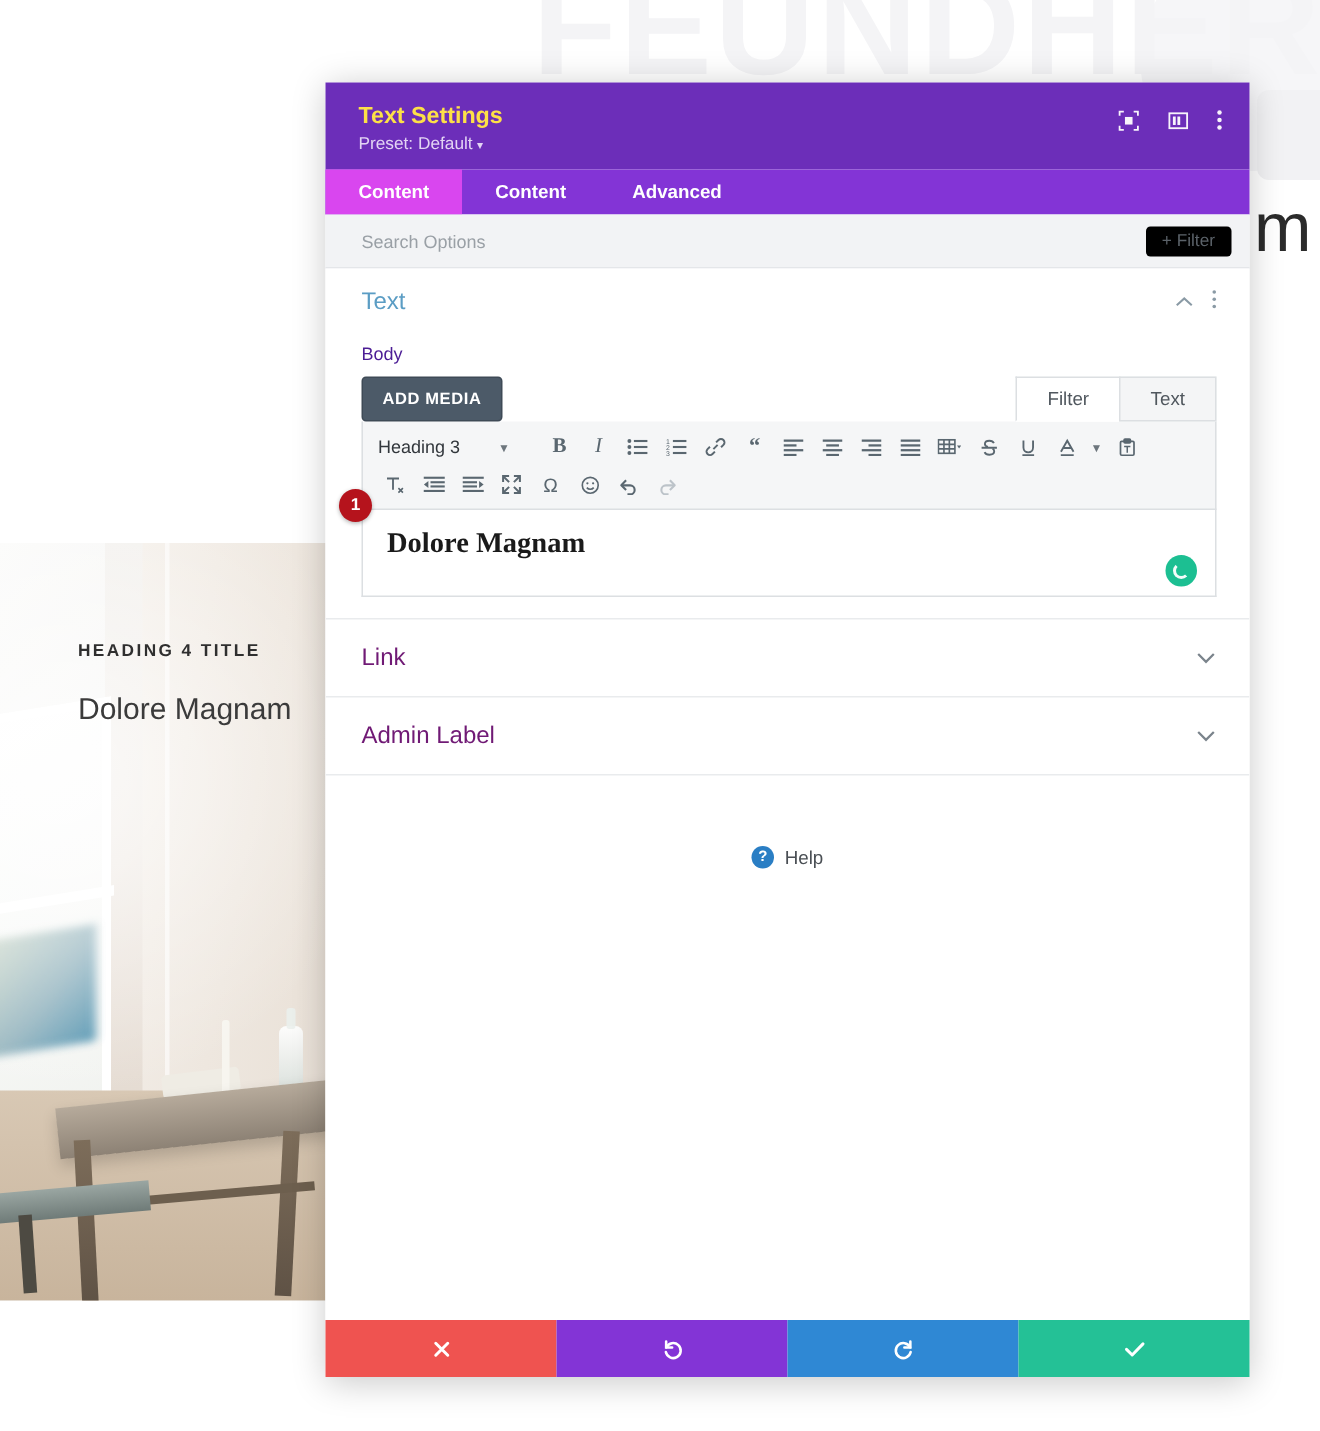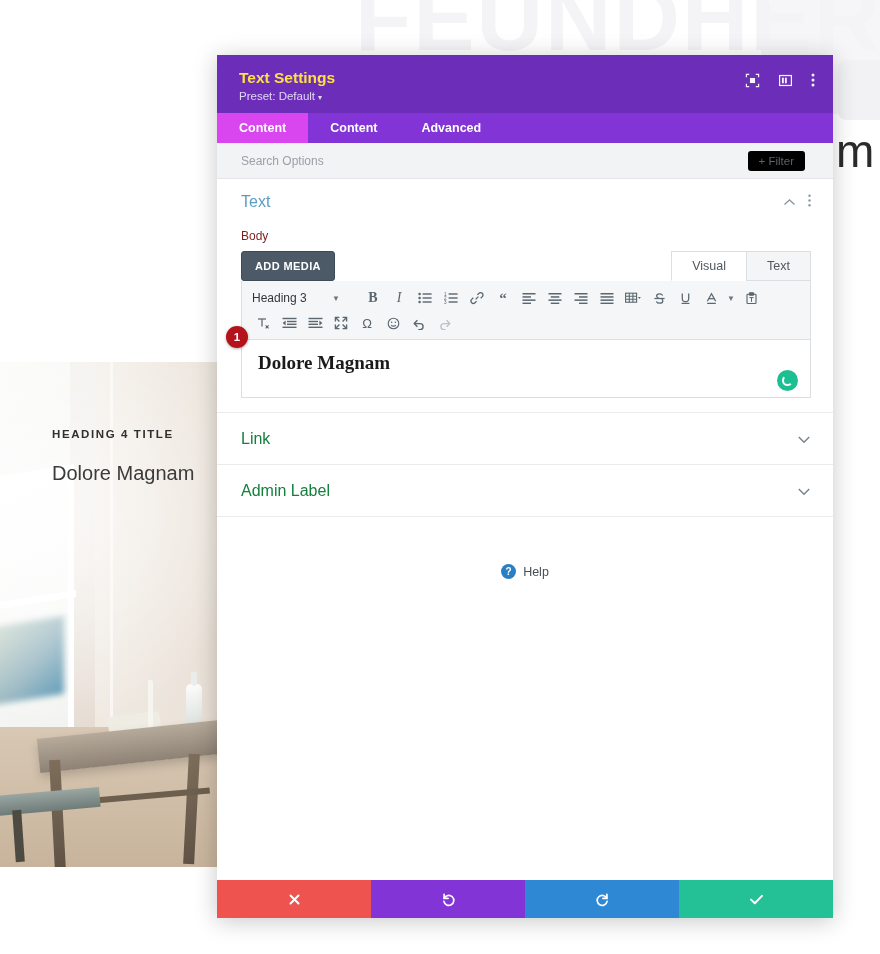--- a/index.html
+++ b/index.html
@@ -156,36 +156,36 @@
   .m-tabs { background:#8334d6; display:flex; height:30px; }
   .m-tab {
     color:#fff; font-size:12.5px; font-weight:600;
     padding:0 22px; display:flex; align-items:center; cursor:pointer;
   }
   .m-tab.active { background:#d946ef; }
 
   .m-search {
     background:#f2f3f5; border-bottom:1px solid #e4e6e9;
     height:36px; display:flex; align-items:center;
-    padding:0 28px 0 24px; justify-content:space-between;
+    padding:0 12px 0 24px; justify-content:space-between;
   }
   .m-search-ph { color:#9aa0a6; font-size:12px; }
   .filter-btn {
     background:#000000; color:#5b6269; font-size:11.5px;
     padding:4px 11px; border-radius:3px; cursor:pointer;
   }
 
   .m-body { flex:1; overflow:hidden; background:#fff; }
 
   .sec-text { padding:14px 22px 0 24px; }
   .sec-head { display:flex; align-items:center; justify-content:space-between; }
   .sec-title { color:#5b9dc4; font-size:16px; }
   .sec-head-ic { display:flex; align-items:center; gap:12px; color:#8a9aa5; }
 
-  .field-label { font-size:12px; color:#7f1d1d; margin:18px 0 8px; }
+  .field-label { font-size:12px; color:#4c1d95; margin:18px 0 8px; }
   .ed-top { display:flex; align-items:flex-end; justify-content:space-between;
             padding:0 0 0 0; border:0; }
   .add-media {
     background:#4c5a68; color:#fff; font-size:11px; font-weight:700;
     letter-spacing:.4px; padding:8px 13px; border-radius:3px; cursor:pointer;
     border:1px solid #3e4a56;
   }
   .vt-tabs { display:flex; align-items:flex-end; }
   .vt-tab {
     font-size:12.5px; color:#50575e; padding:7px 20px; cursor:pointer;
@@ -234,21 +234,21 @@
     display:block; width:11px; height:11px; border-radius:50%;
     border:2px solid rgba(255,255,255,.95);
     border-top-color:transparent; border-right-color:transparent;
   }
 
   .acc-row {
     border-top:1px solid #e9ebed;
     height:52px; display:flex; align-items:center; justify-content:space-between;
     padding:0 22px 0 24px; cursor:pointer;
   }
-  .acc-title { color:#15803d; font-size:16px; }
+  .acc-title { color:#701a75; font-size:16px; }
   .acc-chev { color:#7b848c; }
 
   .help-row {
     display:flex; align-items:center; justify-content:center; gap:7px;
     padding:32px 0 0; border-top:1px solid #e9ebed; margin-top:0;
     height:78px;
   }
   .help-ic {
     width:15px; height:15px; border-radius:50%; background:#2a7ec4;
     color:#fff; font-size:10px; font-weight:700;
@@ -362,21 +362,21 @@
           </span>
         </span>
       </div>
 
       <div class="field-label">Body</div>
 
       <div>
         <div class="ed-top">
           <span class="add-media">ADD MEDIA</span>
           <span class="vt-tabs">
-            <span class="vt-tab active">Visual</span>
+            <span class="vt-tab active">Filter</span>
             <span class="vt-tab">Text</span>
           </span>
         </div>
 
         <div class="ed-toolbar">
           <div class="tb-row">
             <span class="tb-sel">
               <span>Heading 3</span>
               <span class="tb-caret">▼</span>
             </span>

